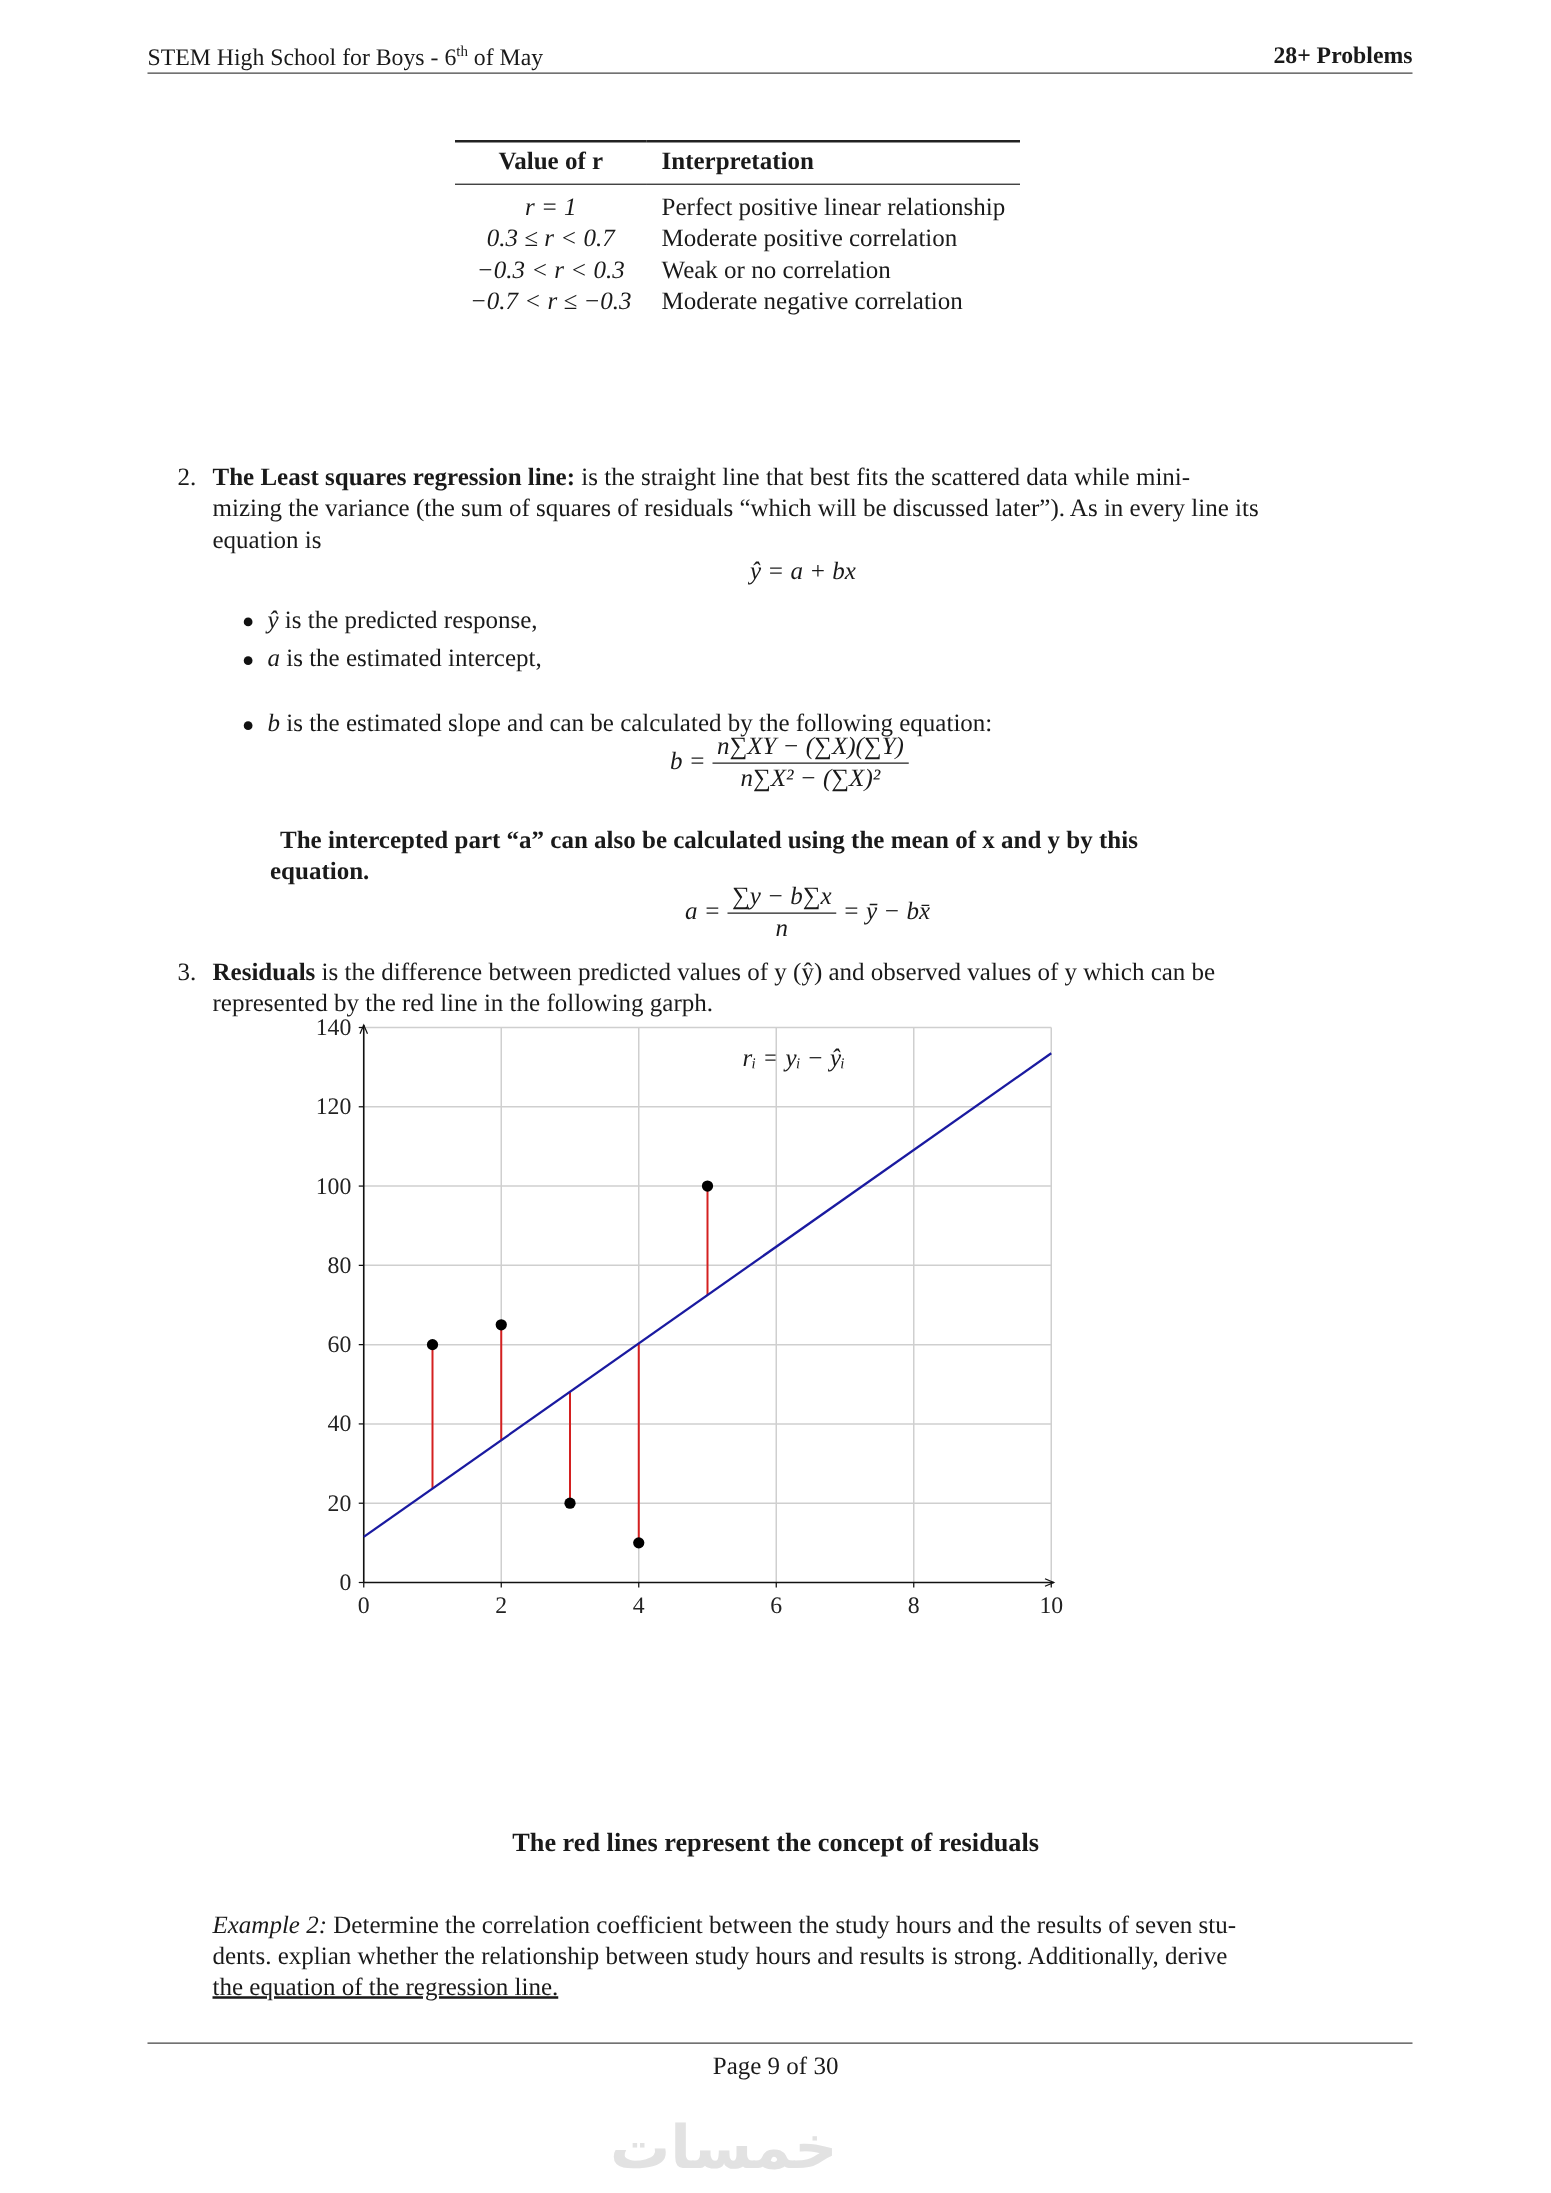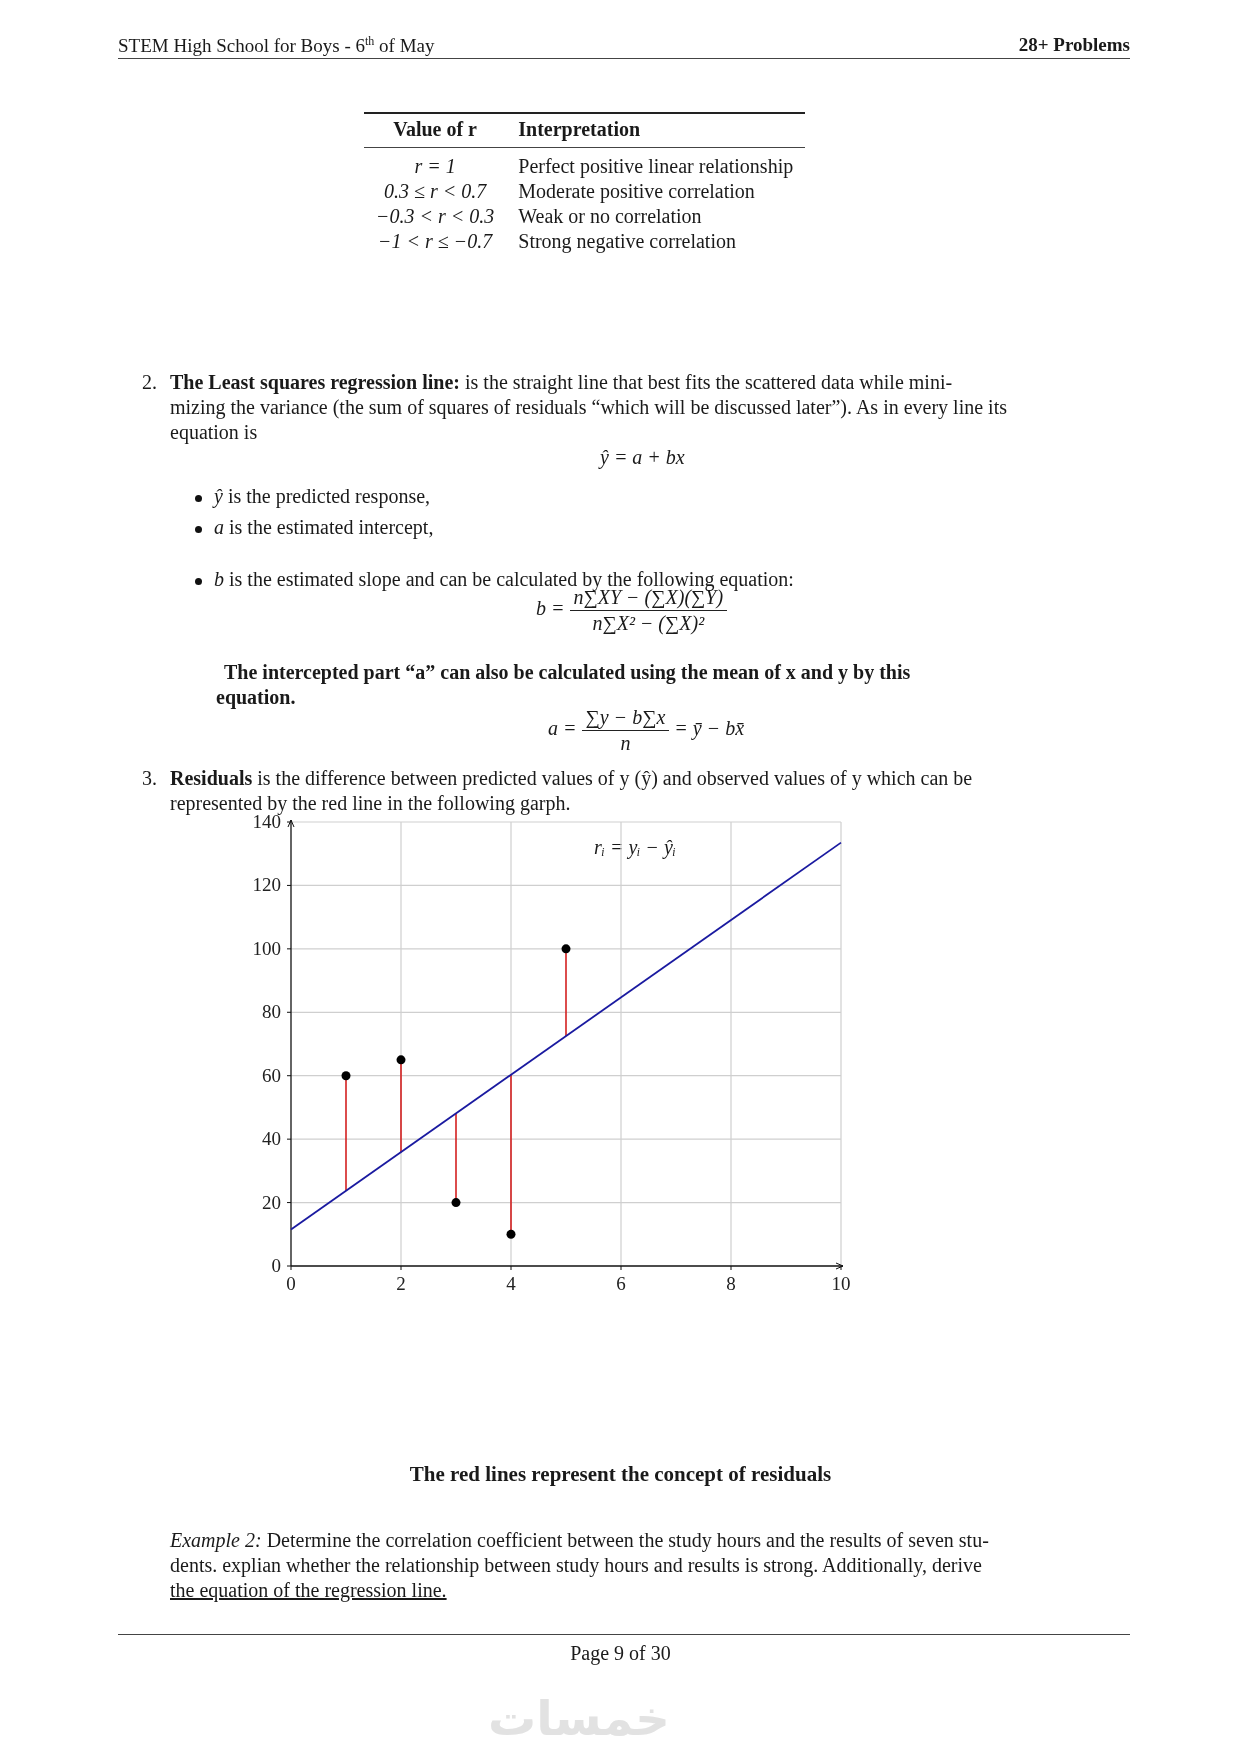--- a/index.html
+++ b/index.html
@@ -53,22 +53,22 @@
       </tr>
     <tr>
         <td class="val">0.3 ≤ r &lt; 0.7</td>
         <td>Moderate positive correlation</td>
       </tr>
     <tr>
         <td class="val">−0.3 &lt; r &lt; 0.3</td>
         <td>Weak or no correlation</td>
       </tr>
     <tr>
-        <td class="val">−1 &lt; r ≤ −0.7</td>
-        <td>Strong negative correlation</td>
+        <td class="val">−0.7 &lt; r ≤ −0.3</td>
+        <td>Moderate negative correlation</td>
       </tr>
   </tbody>
 </table>
 
 <div class="abs para" style="left:142px; top:370px;">2.</div>
 <div class="abs para" style="left:170px; top:370px; width:960px;"><span class="bold">The Least squares regression line:</span><span> is the straight line that best fits the scattered data while mini-</span></div>
 <div class="abs para" style="left:170px; top:395px; width:960px;">mizing the variance (the sum of squares of residuals “which will be discussed later”). As in every line its</div>
 <div class="abs para" style="left:170px; top:420px;">equation is</div>
 <div class="center-eq" style="left:600px; top:446px;">ŷ = a + bx</div>
 

